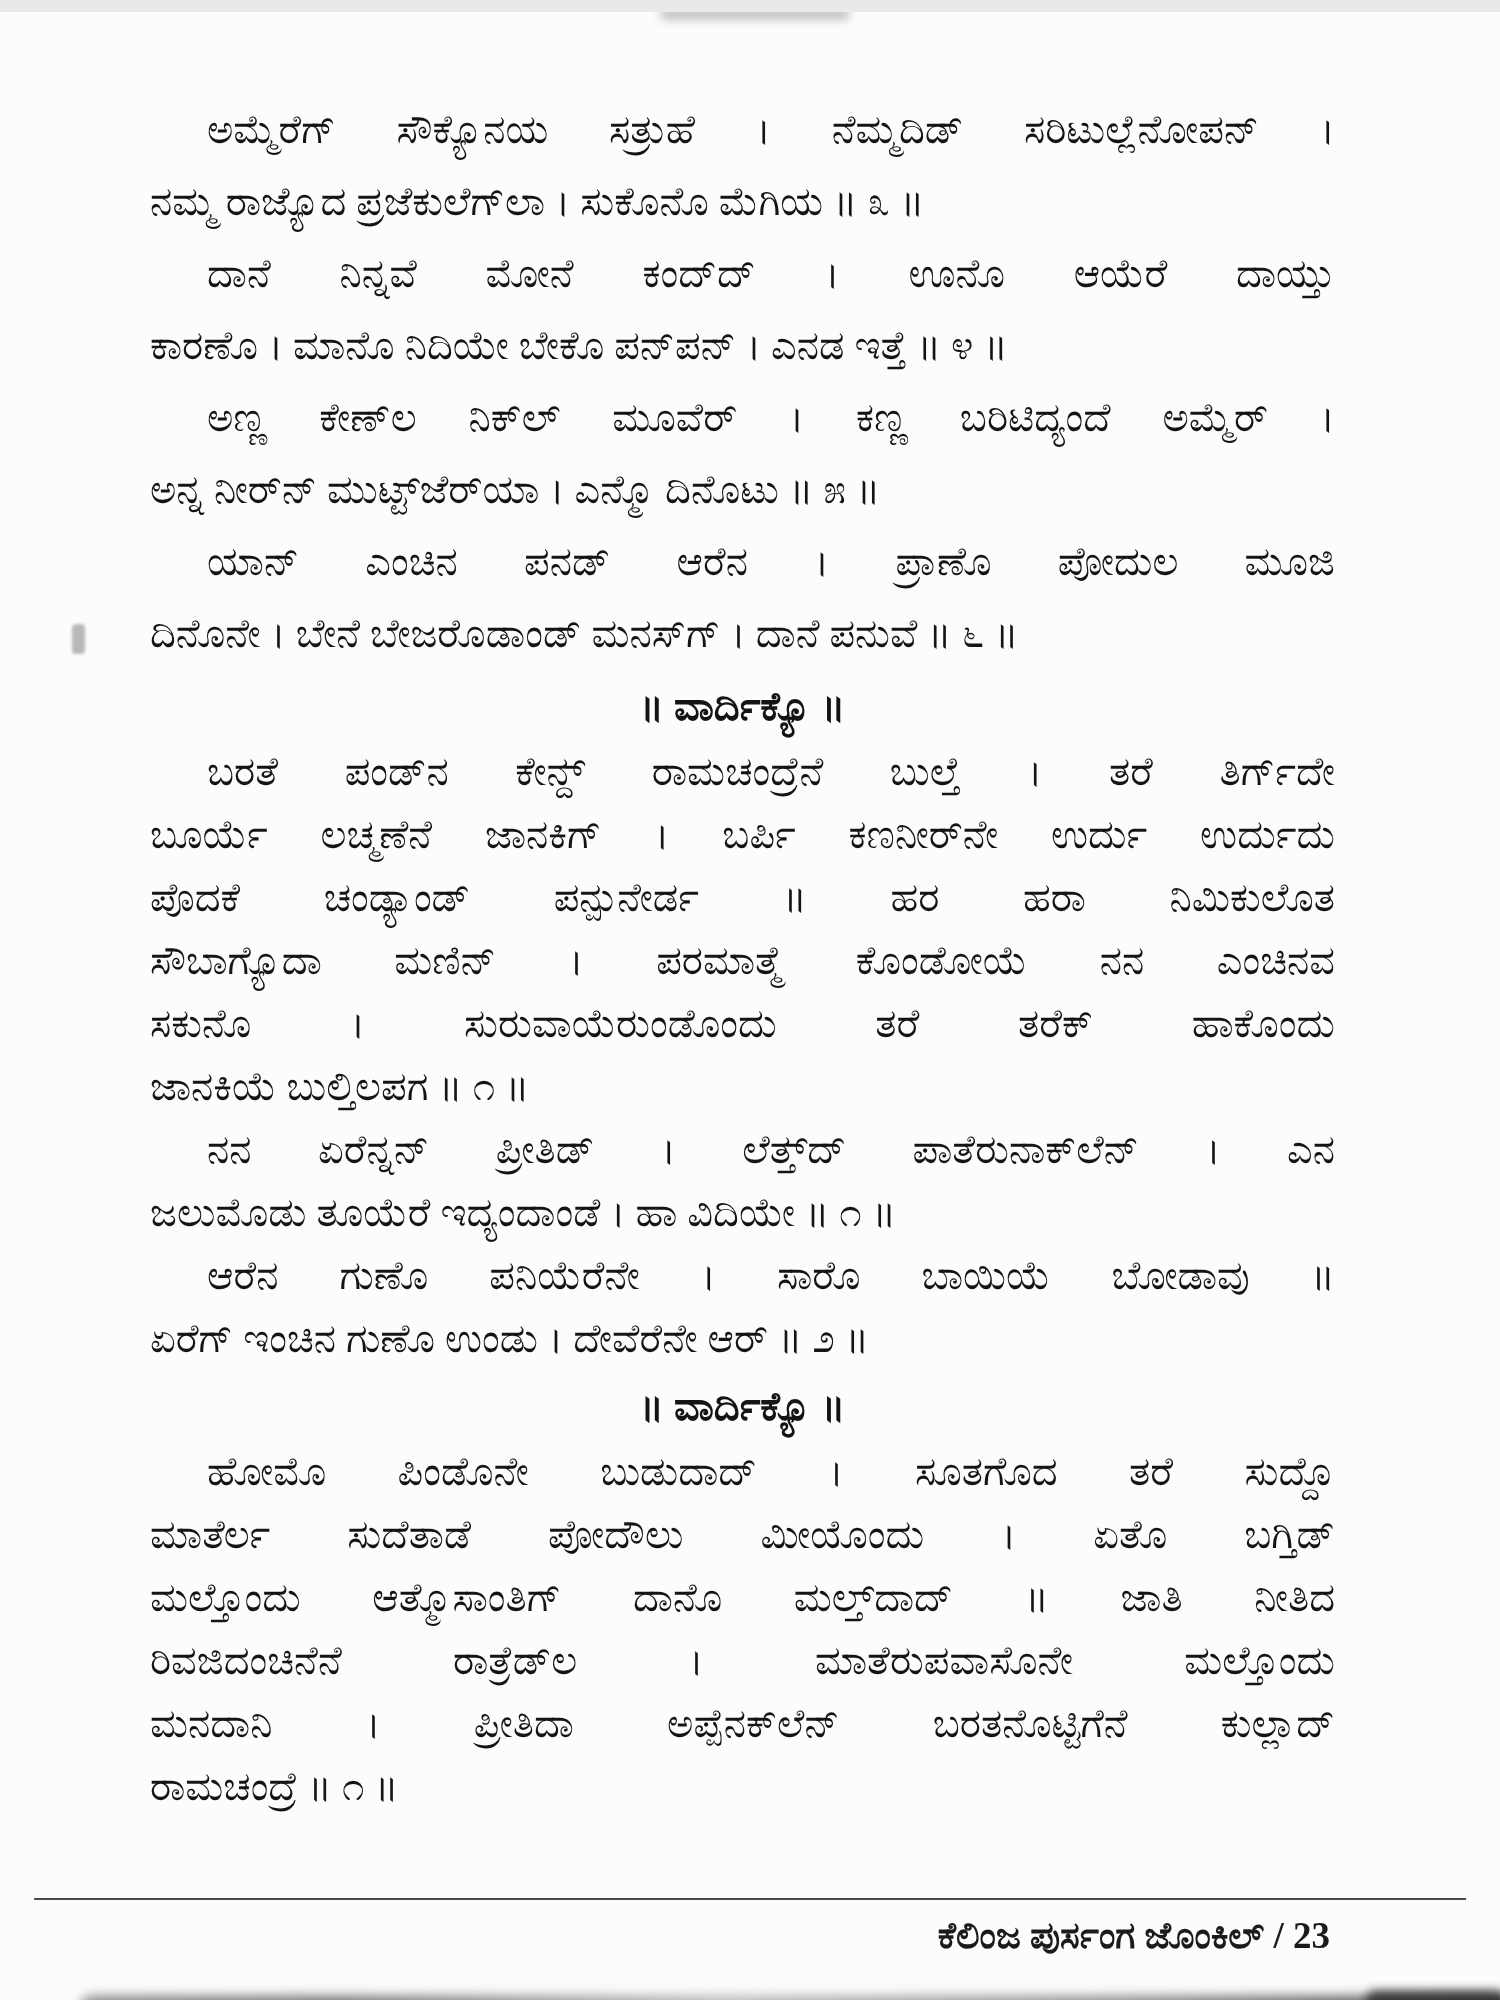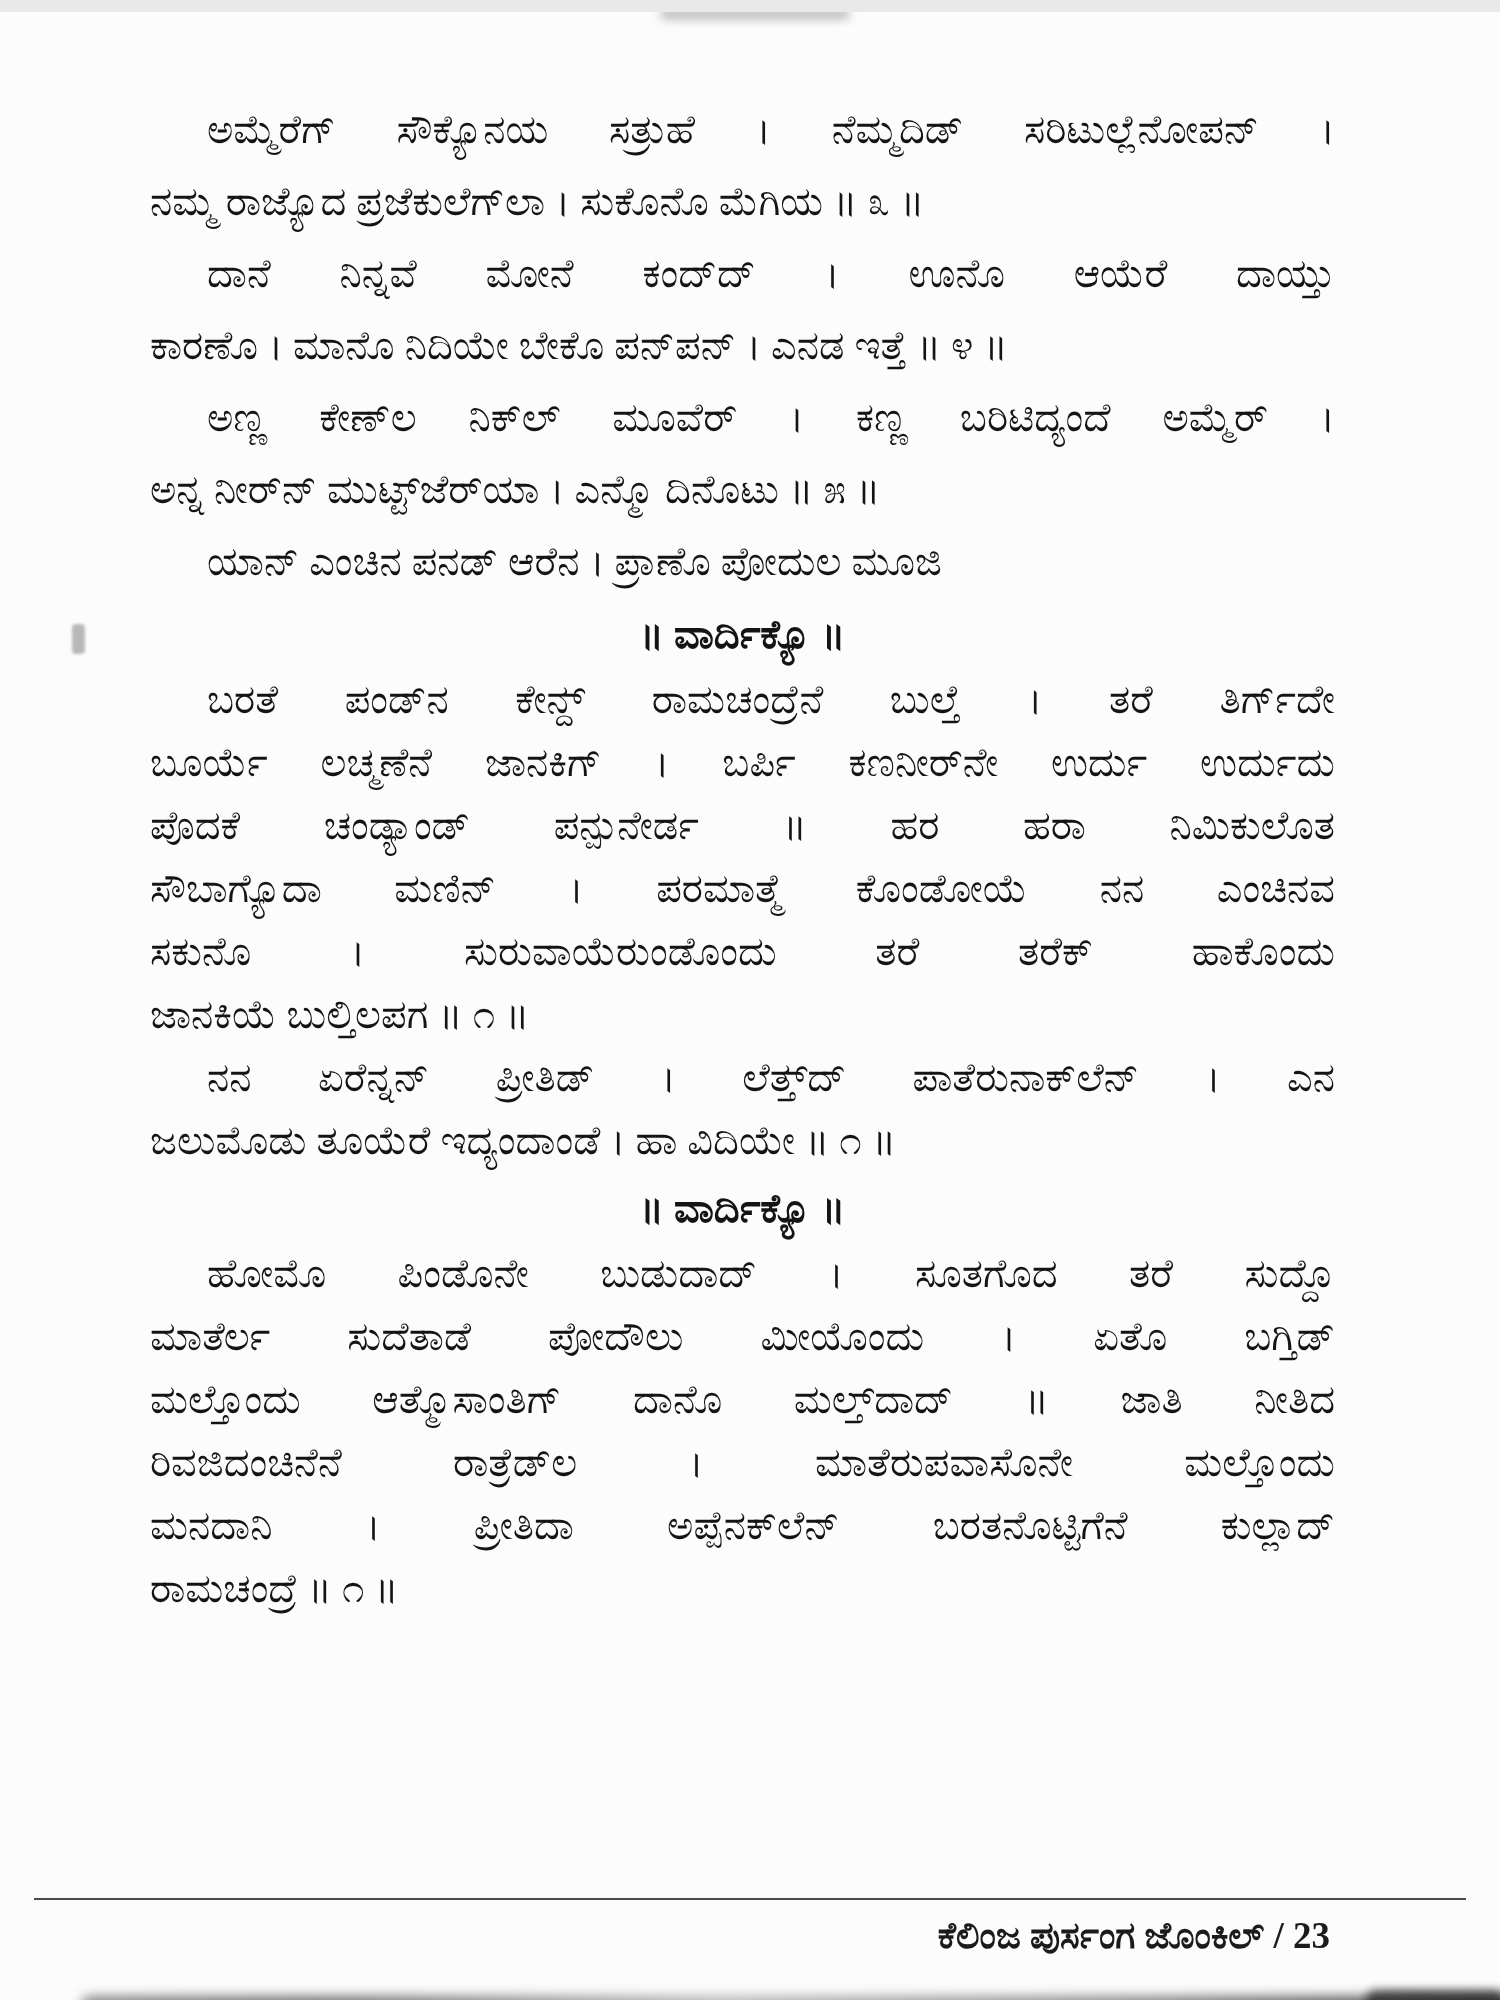--- a/index.html
+++ b/index.html
@@ -101,33 +101,38 @@
       <div class="para verse">
         <div class="line">ದಾನೆ ನಿನ್ನವೆ ಮೋನೆ ಕಂದ್‌ದ್ । ಊನೊ ಆಯೆರೆ ದಾಯ್ತು</div>
         <div class="line">ಕಾರಣೊ । ಮಾನೊ ನಿದಿಯೇ ಬೇಕೊ ಪನ್‌ಪನ್ । ಎನಡ ಇತ್ತೆ ॥ ೪ ॥</div>
       </div>
       <div class="para verse">
         <div class="line">ಅಣ್ಣ ಕೇಣ್‌ಲ ನಿಕ್‌ಲ್ ಮೂವೆರ್ । ಕಣ್ಣ ಬರಿಟಿದ್ಯಂದೆ ಅಮ್ಮೆರ್ ।</div>
         <div class="line">ಅನ್ನ ನೀರ್‌ನ್ ಮುಟ್ಟ್‌ಜೆರ್‌ಯಾ । ಎನ್ಮೊ ದಿನೊಟು ॥ ೫ ॥</div>
       </div>
       <div class="para verse">
         <div class="line">ಯಾನ್ ಎಂಚಿನ ಪನಡ್ ಆರೆನ । ಪ್ರಾಣೊ ಪೋದುಲ ಮೂಜಿ</div>
+        <div class="line">ದಿನೊನೇ । ಬೇನೆ ಬೇಜರೊಡಾಂಡ್ ಮನಸ್‌ಗ್ । ದಾನೆ ಪನುವೆ ॥ ೬ ॥</div>
       </div>
       <div class="heading">॥ ವಾರ್ದಿಕ್ಯೊ ॥</div>
       <div class="para prose">
         <div class="line">ಬರತೆ ಪಂಡ್‌ನ ಕೇನ್ದ್ ರಾಮಚಂದ್ರೆನೆ ಬುಲ್ತೆ । ತರೆ ತಿರ್ಗ್‌ದೇ</div>
         <div class="line">ಬೂರ್ಯೆ ಲಚ್ಮಣೆನೆ ಜಾನಕಿಗ್ । ಬರ್ಪಿ ಕಣನೀರ್‌ನೇ ಉರ್ದು ಉರ್ದುದು</div>
         <div class="line">ಪೊದಕೆ ಚಂಡ್ಯಾಂಡ್ ಪನ್ಪುನೇರ್ಡ ॥ ಹರ ಹರಾ ನಿಮಿಕುಲೊತ</div>
         <div class="line">ಸೌಬಾಗ್ಯೊದಾ ಮಣಿನ್ । ಪರಮಾತ್ಮೆ ಕೊಂಡೋಯೆ ನನ ಎಂಚಿನವ</div>
         <div class="line">ಸಕುನೊ । ಸುರುವಾಯೆರುಂಡೊಂದು ತರೆ ತರೆಕ್ ಹಾಕೊಂದು</div>
         <div class="line">ಜಾನಕಿಯೆ ಬುಲ್ತಿಲಪಗ ॥ ೧ ॥</div>
       </div>
       <div class="para prose">
         <div class="line">ನನ ಏರೆನ್ನನ್ ಪ್ರೀತಿಡ್ । ಲೆತ್ತ್‌ದ್ ಪಾತೆರುನಾಕ್‌ಲೆನ್ । ಎನ</div>
         <div class="line">ಜಲುಮೊಡು ತೂಯೆರೆ ಇದ್ಯಂದಾಂಡೆ । ಹಾ ವಿದಿಯೇ ॥ ೧ ॥</div>
+      </div>
+      <div class="para prose">
+        <div class="line">ಆರೆನ ಗುಣೊ ಪನಿಯೆರೆನೇ । ಸಾರೊ ಬಾಯಿಯೆ ಬೋಡಾವು ॥</div>
+        <div class="line">ಏರೆಗ್ ಇಂಚಿನ ಗುಣೊ ಉಂಡು । ದೇವೆರೆನೇ ಆರ್ ॥ ೨ ॥</div>
       </div>
       <div class="heading">॥ ವಾರ್ದಿಕ್ಯೊ ॥</div>
       <div class="para prose">
         <div class="line">ಹೋಮೊ ಪಿಂಡೊನೇ ಬುಡುದಾದ್ । ಸೂತಗೊದ ತರೆ ಸುದ್ದೊ</div>
         <div class="line">ಮಾತೆರ್ಲ ಸುದೆತಾಡೆ ಪೋದೌಲು ಮೀಯೊಂದು । ಏತೊ ಬಗ್ತಿಡ್</div>
         <div class="line">ಮಲ್ತೊಂದು ಆತ್ಮೊಸಾಂತಿಗ್ ದಾನೊ ಮಲ್ತ್‌ದಾದ್ ॥ ಜಾತಿ ನೀತಿದ</div>
         <div class="line">ರಿವಜಿದಂಚಿನೆನೆ ರಾತ್ರೆಡ್‌ಲ । ಮಾತೆರುಪವಾಸೊನೇ ಮಲ್ತೊಂದು</div>
         <div class="line">ಮನದಾನಿ । ಪ್ರೀತಿದಾ ಅಪ್ಪೆನಕ್‌ಲೆನ್ ಬರತನೊಟ್ಟಿಗೆನೆ ಕುಲ್ಲಾದ್</div>
         <div class="line">ರಾಮಚಂದ್ರೆ ॥ ೧ ॥</div>
       </div>

